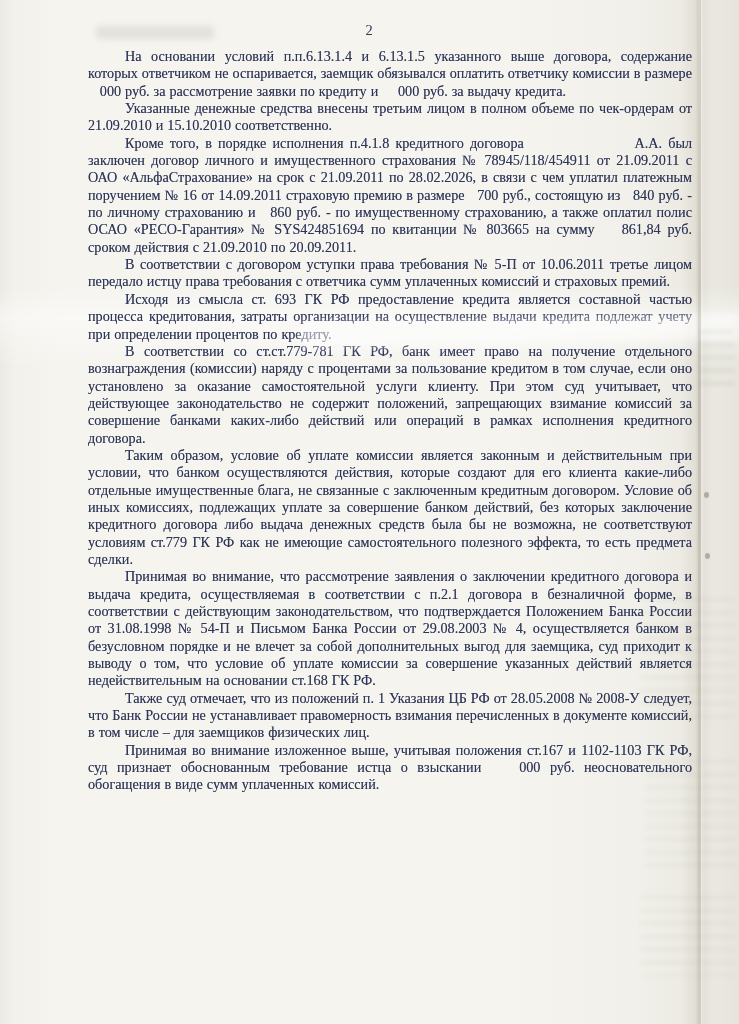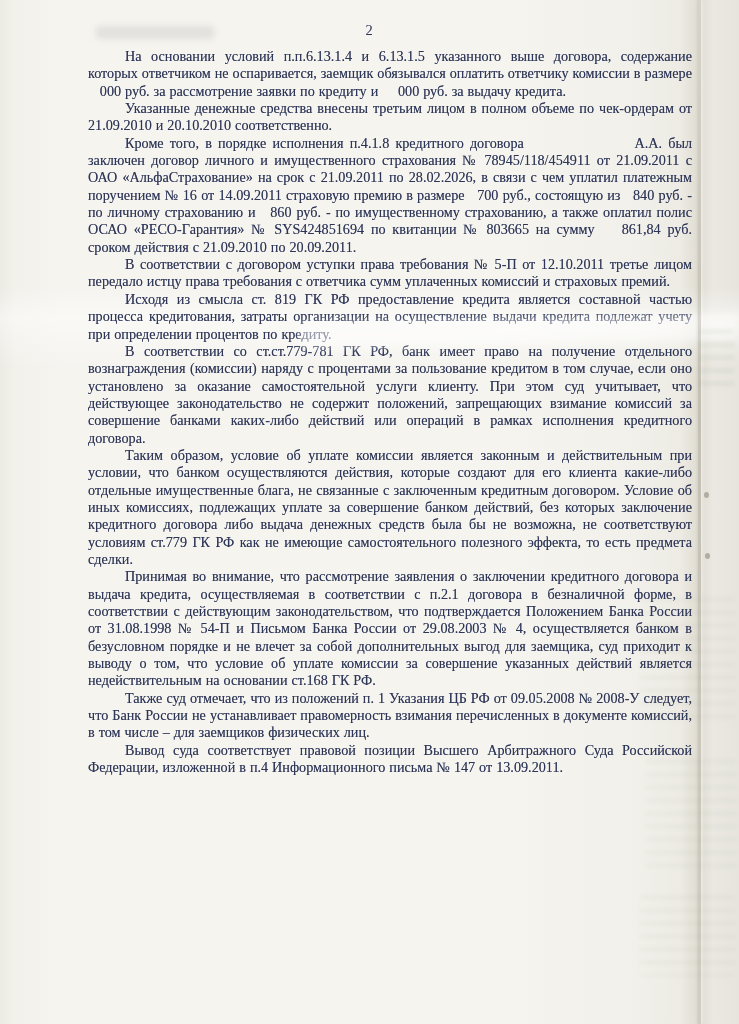--- a/index.html
+++ b/index.html
@@ -71,29 +71,29 @@
   .speck.s2{left:705px;top:553px;}
 </style>
 </head>
 <body>
 
 <div class="page">
   <div class="smudge"></div>
   <div class="page-number">2</div>
   <div class="text-body">
       <p>На основании условий п.п.6.13.1.4 и 6.13.1.5 указанного выше договора, содержание которых ответчиком не оспаривается, заемщик обязывался оплатить ответчику комиссии в размере &nbsp;&nbsp;&nbsp;000 руб. за рассмотрение заявки по кредиту и &nbsp;&nbsp;&nbsp;&nbsp;000 руб. за выдачу кредита.</p>
-      <p>Указанные денежные средства внесены третьим лицом в полном объеме по чек-ордерам от 21.09.2010 и 20.10.2010 соответственно.</p>
+      <p>Указанные денежные средства внесены третьим лицом в полном объеме по чек-ордерам от 21.09.2010 и 15.10.2010 соответственно.</p>
       <p>Кроме того, в порядке исполнения п.4.1.8 кредитного договора &nbsp;&nbsp;&nbsp;&nbsp;&nbsp;&nbsp;&nbsp;&nbsp;&nbsp;&nbsp;&nbsp;&nbsp;&nbsp;&nbsp;&nbsp;&nbsp; А.А. был заключен договор личного и имущественного страхования № 78945/118/454911 от 21.09.2011 с ОАО «АльфаСтрахование» на срок с 21.09.2011 по 28.02.2026, в связи с чем уплатил платежным поручением № 16 от 14.09.2011 страховую премию в размере &nbsp;&nbsp;700 руб., состоящую из &nbsp;&nbsp;840 руб. - по личному страхованию и &nbsp;&nbsp;860 руб. - по имущественному страхованию, а также оплатил полис ОСАО «РЕСО-Гарантия» № SYS424851694 по квитанции № 803665 на сумму &nbsp;&nbsp;&nbsp;861,84 руб. сроком действия с 21.09.2010 по 20.09.2011.</p>
-      <p>В соответствии с договором уступки права требования № 5-П от 12.10.2011 третье лицом передало истцу права требования с ответчика сумм уплаченных комиссий и страховых премий.</p>
-      <p>Исходя из смысла ст. 819 ГК РФ предоставление кредита является составной частью процесса кредитования, затраты организации на осуществление выдачи кредита подлежат учету при определении процентов по кредиту.</p>
+      <p>В соответствии с договором уступки права требования № 5-П от 10.06.2011 третье лицом передало истцу права требования с ответчика сумм уплаченных комиссий и страховых премий.</p>
+      <p>Исходя из смысла ст. 693 ГК РФ предоставление кредита является составной частью процесса кредитования, затраты организации на осуществление выдачи кредита подлежат учету при определении процентов по кредиту.</p>
       <p>В соответствии со ст.ст.779-781 ГК РФ, банк имеет право на получение отдельного вознаграждения (комиссии) наряду с процентами за пользование кредитом в том случае, если оно установлено за оказание самостоятельной услуги клиенту. При этом суд учитывает, что действующее законодательство не содержит положений, запрещающих взимание комиссий за совершение банками каких-либо действий или операций в рамках исполнения кредитного договора.</p>
       <p>Таким образом, условие об уплате комиссии является законным и действительным при условии, что банком осуществляются действия, которые создают для его клиента какие-либо отдельные имущественные блага, не связанные с заключенным кредитным договором. Условие об иных комиссиях, подлежащих уплате за совершение банком действий, без которых заключение кредитного договора либо выдача денежных средств была бы не возможна, не соответствуют условиям ст.779 ГК РФ как не имеющие самостоятельного полезного эффекта, то есть предмета сделки.</p>
       <p>Принимая во внимание, что рассмотрение заявления о заключении кредитного договора и выдача кредита, осуществляемая в соответствии с п.2.1 договора в безналичной форме, в соответствии с действующим законодательством, что подтверждается Положением Банка России от 31.08.1998 № 54-П и Письмом Банка России от 29.08.2003 № 4, осуществляется банком в безусловном порядке и не влечет за собой дополнительных выгод для заемщика, суд приходит к выводу о том, что условие об уплате комиссии за совершение указанных действий является недействительным на основании ст.168 ГК РФ.</p>
-      <p>Также суд отмечает, что из положений п. 1 Указания ЦБ РФ от 09.05.2008 № 2008-У следует, что Банк России не устанавливает правомерность взимания перечисленных в документе комиссий, в том числе – для заемщиков физических лиц.</p>
-      <p>Вывод суда соответствует правовой позиции Высшего Арбитражного Суда Российской Федерации, изложенной в п.4 Информационного письма № 147 от 13.09.2011.</p>
+      <p>Также суд отмечает, что из положений п. 1 Указания ЦБ РФ от 28.05.2008 № 2008-У следует, что Банк России не устанавливает правомерность взимания перечисленных в документе комиссий, в том числе – для заемщиков физических лиц.</p>
+      <p>Принимая во внимание изложенное выше, учитывая положения ст.167 и 1102-1103 ГК РФ, суд признает обоснованным требование истца о взыскании &nbsp;&nbsp;&nbsp;000 руб. неосновательного обогащения в виде сумм уплаченных комиссий.</p>
     </div>
   <div class="crease-h"></div>
   <div class="crease-v"></div>
   <div class="ghost g1"></div>
   <div class="ghost g2"></div>
   <div class="ghost g3"></div>
   <div class="ghost g4"></div>
   <div class="speck s1"></div>
   <div class="speck s2"></div>
 </div>

